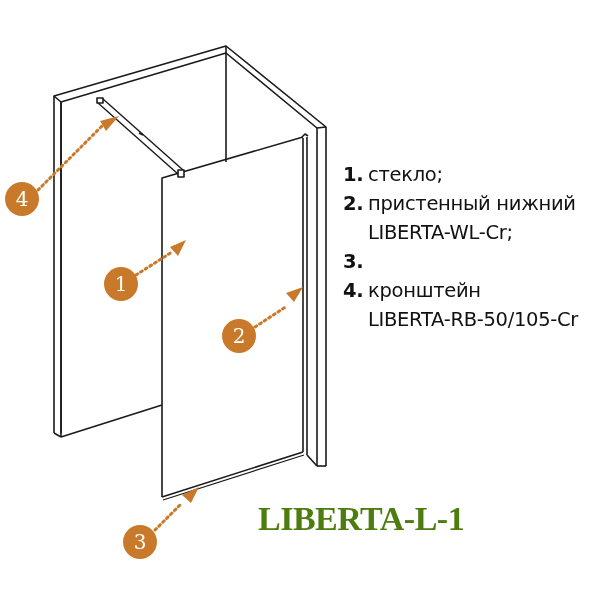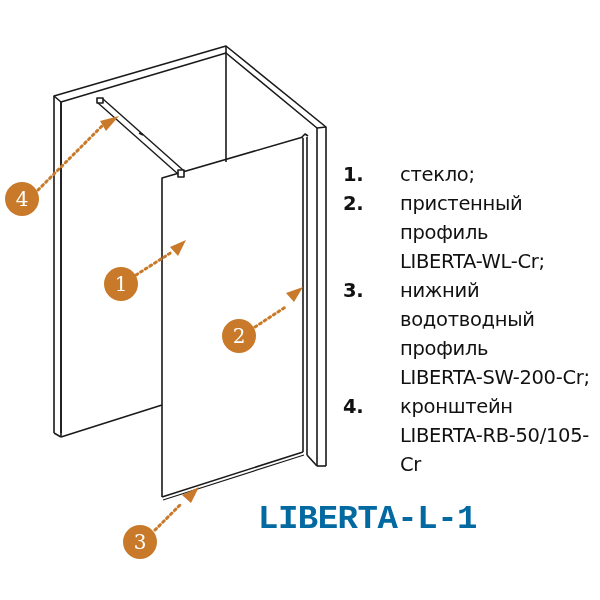--- a/index.html
+++ b/index.html
@@ -1,22 +1,22 @@
 <!DOCTYPE html>
 <html><head>
   <meta charset="utf-8">
   <style>
     html, body { margin:0; padding:0; background:#ffffff; }
     body { width:600px; height:600px; position:relative; overflow:hidden; font-family:"DejaVu Sans", sans-serif; }
     #diagram { position:absolute; left:0; top:0; width:600px; height:600px; }
     .legend { position:absolute; left:343px; top:160px; width:257px; }
     .legend-item { display:flex; font-size:19.5px; line-height:29px; color:#111; letter-spacing:-0.3px; }
     .legend-num { font-weight:bold; width:25px; flex:0 0 25px; }
-    .legend-text { white-space:pre-line;margin-left:32px; }
-    .model-title { position:absolute; left:258px; top:500px; font-family:Liberation Mono, monospace; font-weight:bold; font-size:34px; color:#0369a1; letter-spacing:-0.5px; }
+    .legend-text { white-space:pre-line; }
+    .model-title { position:absolute; left:258px; top:500px; font-family:Liberation Serif, serif; font-weight:bold; font-size:34px; color:#4d7c0f; letter-spacing:-0.5px; }
     .badge-text { font-family:"DejaVu Serif", serif; font-size:20px; fill:#ffffff; }
   </style>
 </head>
 <body>
 
 <svg id="diagram" viewBox="0 0 600 600" xmlns="http://www.w3.org/2000/svg">
   <g fill="none" stroke="#1a1a1a" stroke-width="1.6" stroke-linejoin="round">
 
     <g>
       <polyline points="54,433 54,96 226,46 326,127 326,466"></polyline>
@@ -89,28 +89,25 @@
   </g>
 </svg>
 
 <div class="legend">
   <div class="legend-item">
     <span class="legend-num">1.</span>
     <span class="legend-text">стекло;</span>
   </div>
   <div class="legend-item">
     <span class="legend-num">2.</span>
-    <span class="legend-text">пристенный профиль
+    <span class="legend-text">пристенный нижний
 LIBERTA-WL-Cr;</span>
   </div>
   <div class="legend-item">
     <span class="legend-num">3.</span>
-    <span class="legend-text">нижний водотводный
-профиль
-LIBERTA-SW-200-Cr;</span>
   </div>
   <div class="legend-item">
     <span class="legend-num">4.</span>
     <span class="legend-text">кронштейн
 LIBERTA-RB-50/105-Cr</span>
   </div>
 </div>
 
 <div class="model-title">LIBERTA-L-1</div>
 

